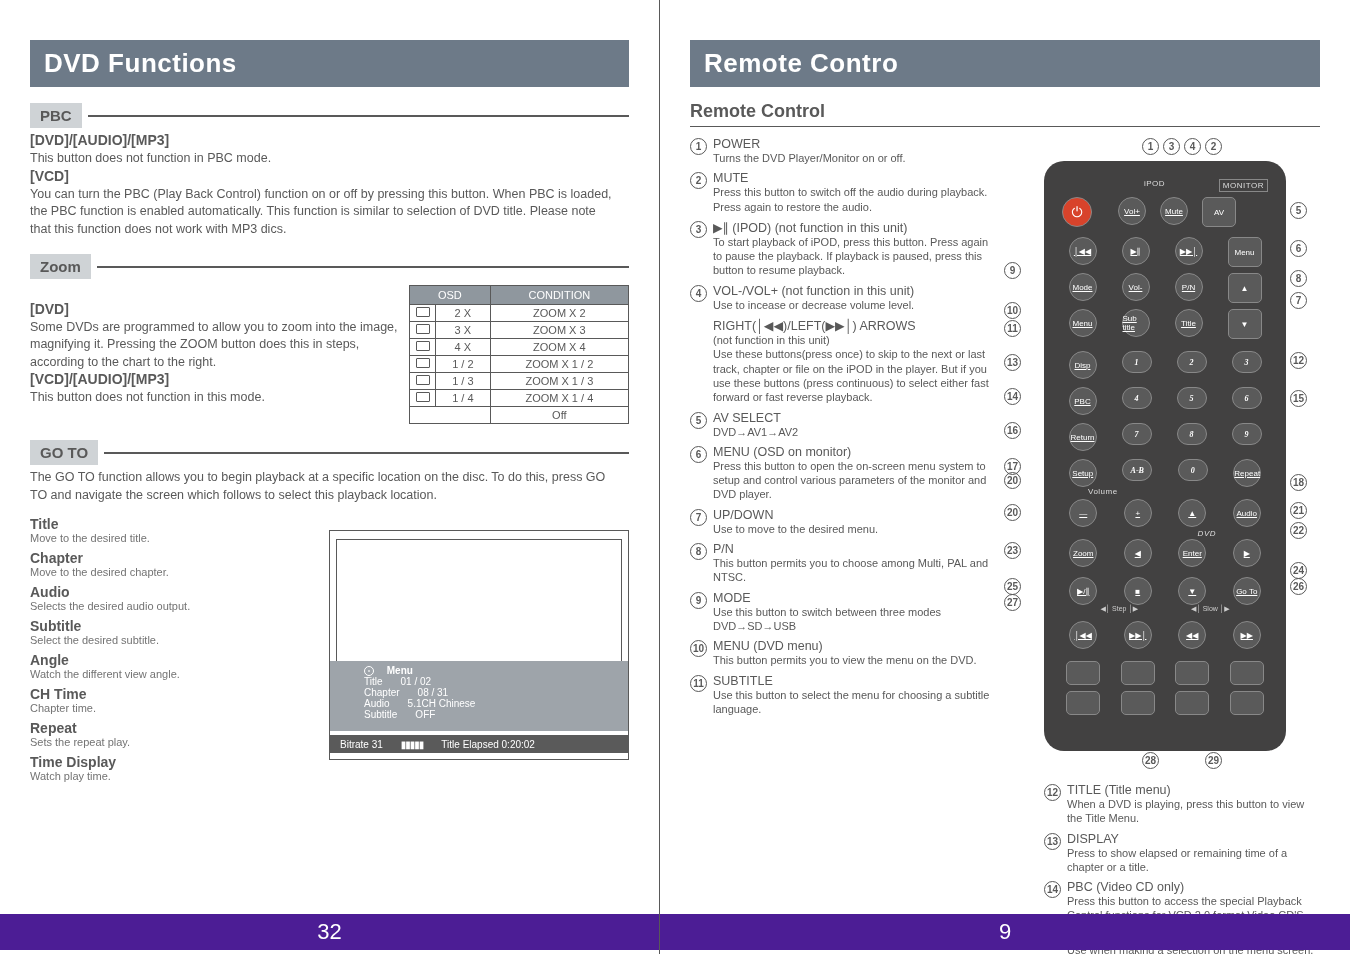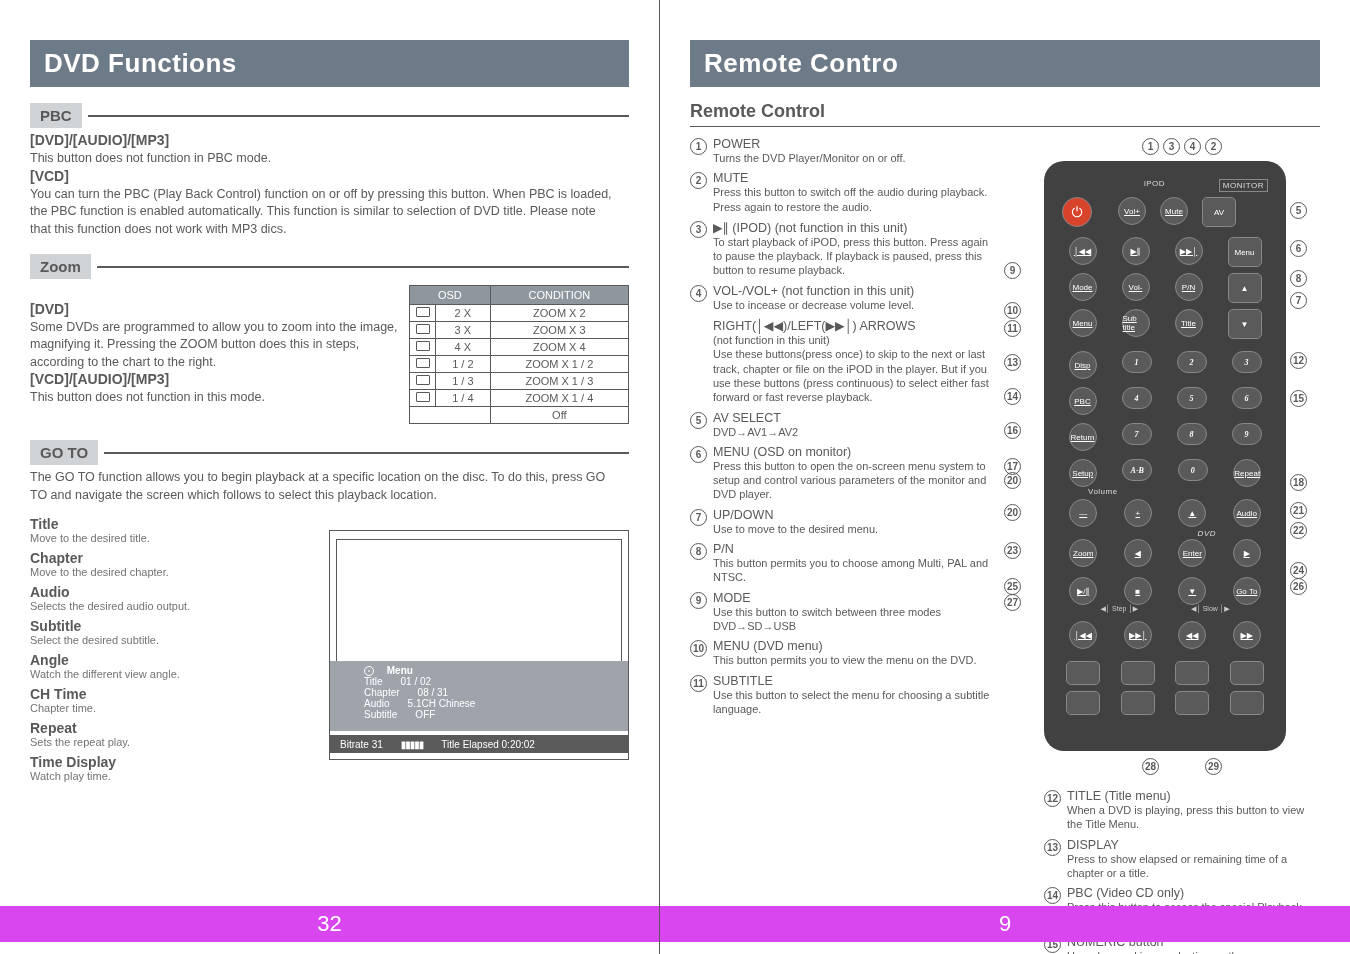--- a/index.html
+++ b/index.html
@@ -26,21 +26,21 @@
   .goleft .gh{font-weight:bold;font-size:14px;margin-top:6px;color:#595959;}
   .goleft .gd{font-size:11px;color:#737373;}
   .scr{width:300px;height:230px;border:1px solid #595959;position:relative;background:#fff;margin-top:20px;}
   .scr-inner1{position:absolute;left:6px;right:6px;top:8px;bottom:50px;border:1px solid #595959;}
   .scr-strip{position:absolute;left:0;right:0;bottom:28px;height:70px;background:#9ea4aa;color:#fff;font-size:10px;padding:4px 34px;}
   .scr-strip .row{display:flex;gap:18px;}
   .scr-foot{position:absolute;left:0;right:0;bottom:6px;height:18px;background:#5a5a5a;color:#fff;font-size:10px;display:flex;align-items:center;gap:18px;padding:0 10px;}
   .bars{letter-spacing:-1px;}
   .disc{display:inline-block;width:10px;height:10px;border:1px solid #fff;border-radius:50%;position:relative;margin-right:10px;vertical-align:middle;}
   .disc:after{content:"";position:absolute;inset:3px;border:1px solid #fff;border-radius:50%;}
-  .pgnum{position:absolute;left:0;right:0;bottom:12px;height:36px;background:#d946ef;color:#fff;font-size:22px;display:flex;align-items:center;justify-content:center;}
+  .pgnum{position:absolute;left:0;right:0;bottom:4px;height:36px;background:#4c1d95;color:#fff;font-size:22px;display:flex;align-items:center;justify-content:center;}
   
   .rtitle{color:#595959;font-weight:bold;font-size:18px;border-bottom:1.5px solid #595959;padding-bottom:4px;margin-top:14px;}
   .rflex{display:flex;gap:14px;margin-top:10px;}
   .rlist{width:300px;}
   .item{display:flex;gap:6px;margin-bottom:6px;}
   .cnum{flex:none;width:17px;height:17px;border:1.4px solid #595959;border-radius:50%;font-size:10px;font-weight:bold;display:flex;align-items:center;justify-content:center;margin-top:1px;color:#595959;}
   .iname{font-size:12.5px;color:#595959;}
   .idesc{font-size:11px;color:#595959;line-height:1.3;}
   .remote{flex:none;width:242px;height:590px;background:#424141;border-radius:20px;position:relative;color:#fff;margin-left:auto;}
   .rbtn{width:34px;height:24px;background:#5a5a5a;border:1px solid #888;border-radius:5px;display:flex;align-items:center;justify-content:center;font-size:8px;color:#fff;}
@@ -432,21 +432,21 @@
               <div class="cnum" style="font-size: 10px; position: absolute; top: 190px;">12</div>
               <div class="cnum" style="font-size: 10px; position: absolute; top: 228px;">15</div>
               <div class="cnum" style="font-size: 10px; position: absolute; top: 312px;">18</div>
               <div class="cnum" style="font-size: 10px; position: absolute; top: 340px;">21</div>
               <div class="cnum" style="font-size: 10px; position: absolute; top: 360px;">22</div>
               <div class="cnum" style="font-size: 10px; position: absolute; top: 400px;">24</div>
               <div class="cnum" style="font-size: 10px; position: absolute; top: 416px;">26</div>
             </div>
         </div>
 
-        <div style="display:flex;gap:46px;justify-content:center;margin-top:6px;margin-left:40px;" id="botcall">
+        <div style="display:flex;gap:46px;justify-content:center;margin-top:0;margin-left:40px;" id="botcall">
             <div class="cnum" style="font-size: 10px;">28</div>
             <div class="cnum" style="font-size: 10px;">29</div>
           </div>
 
         <div class="extra" id="rlistB" style="margin-left:40px;margin-top:14px;">
             <div class="item">
               <div class="cnum">12</div>
               <div>
                 <div class="iname">TITLE (Title menu)</div>
                 <div class="idesc">When a DVD is playing, press this button to view the Title Menu.</div>

